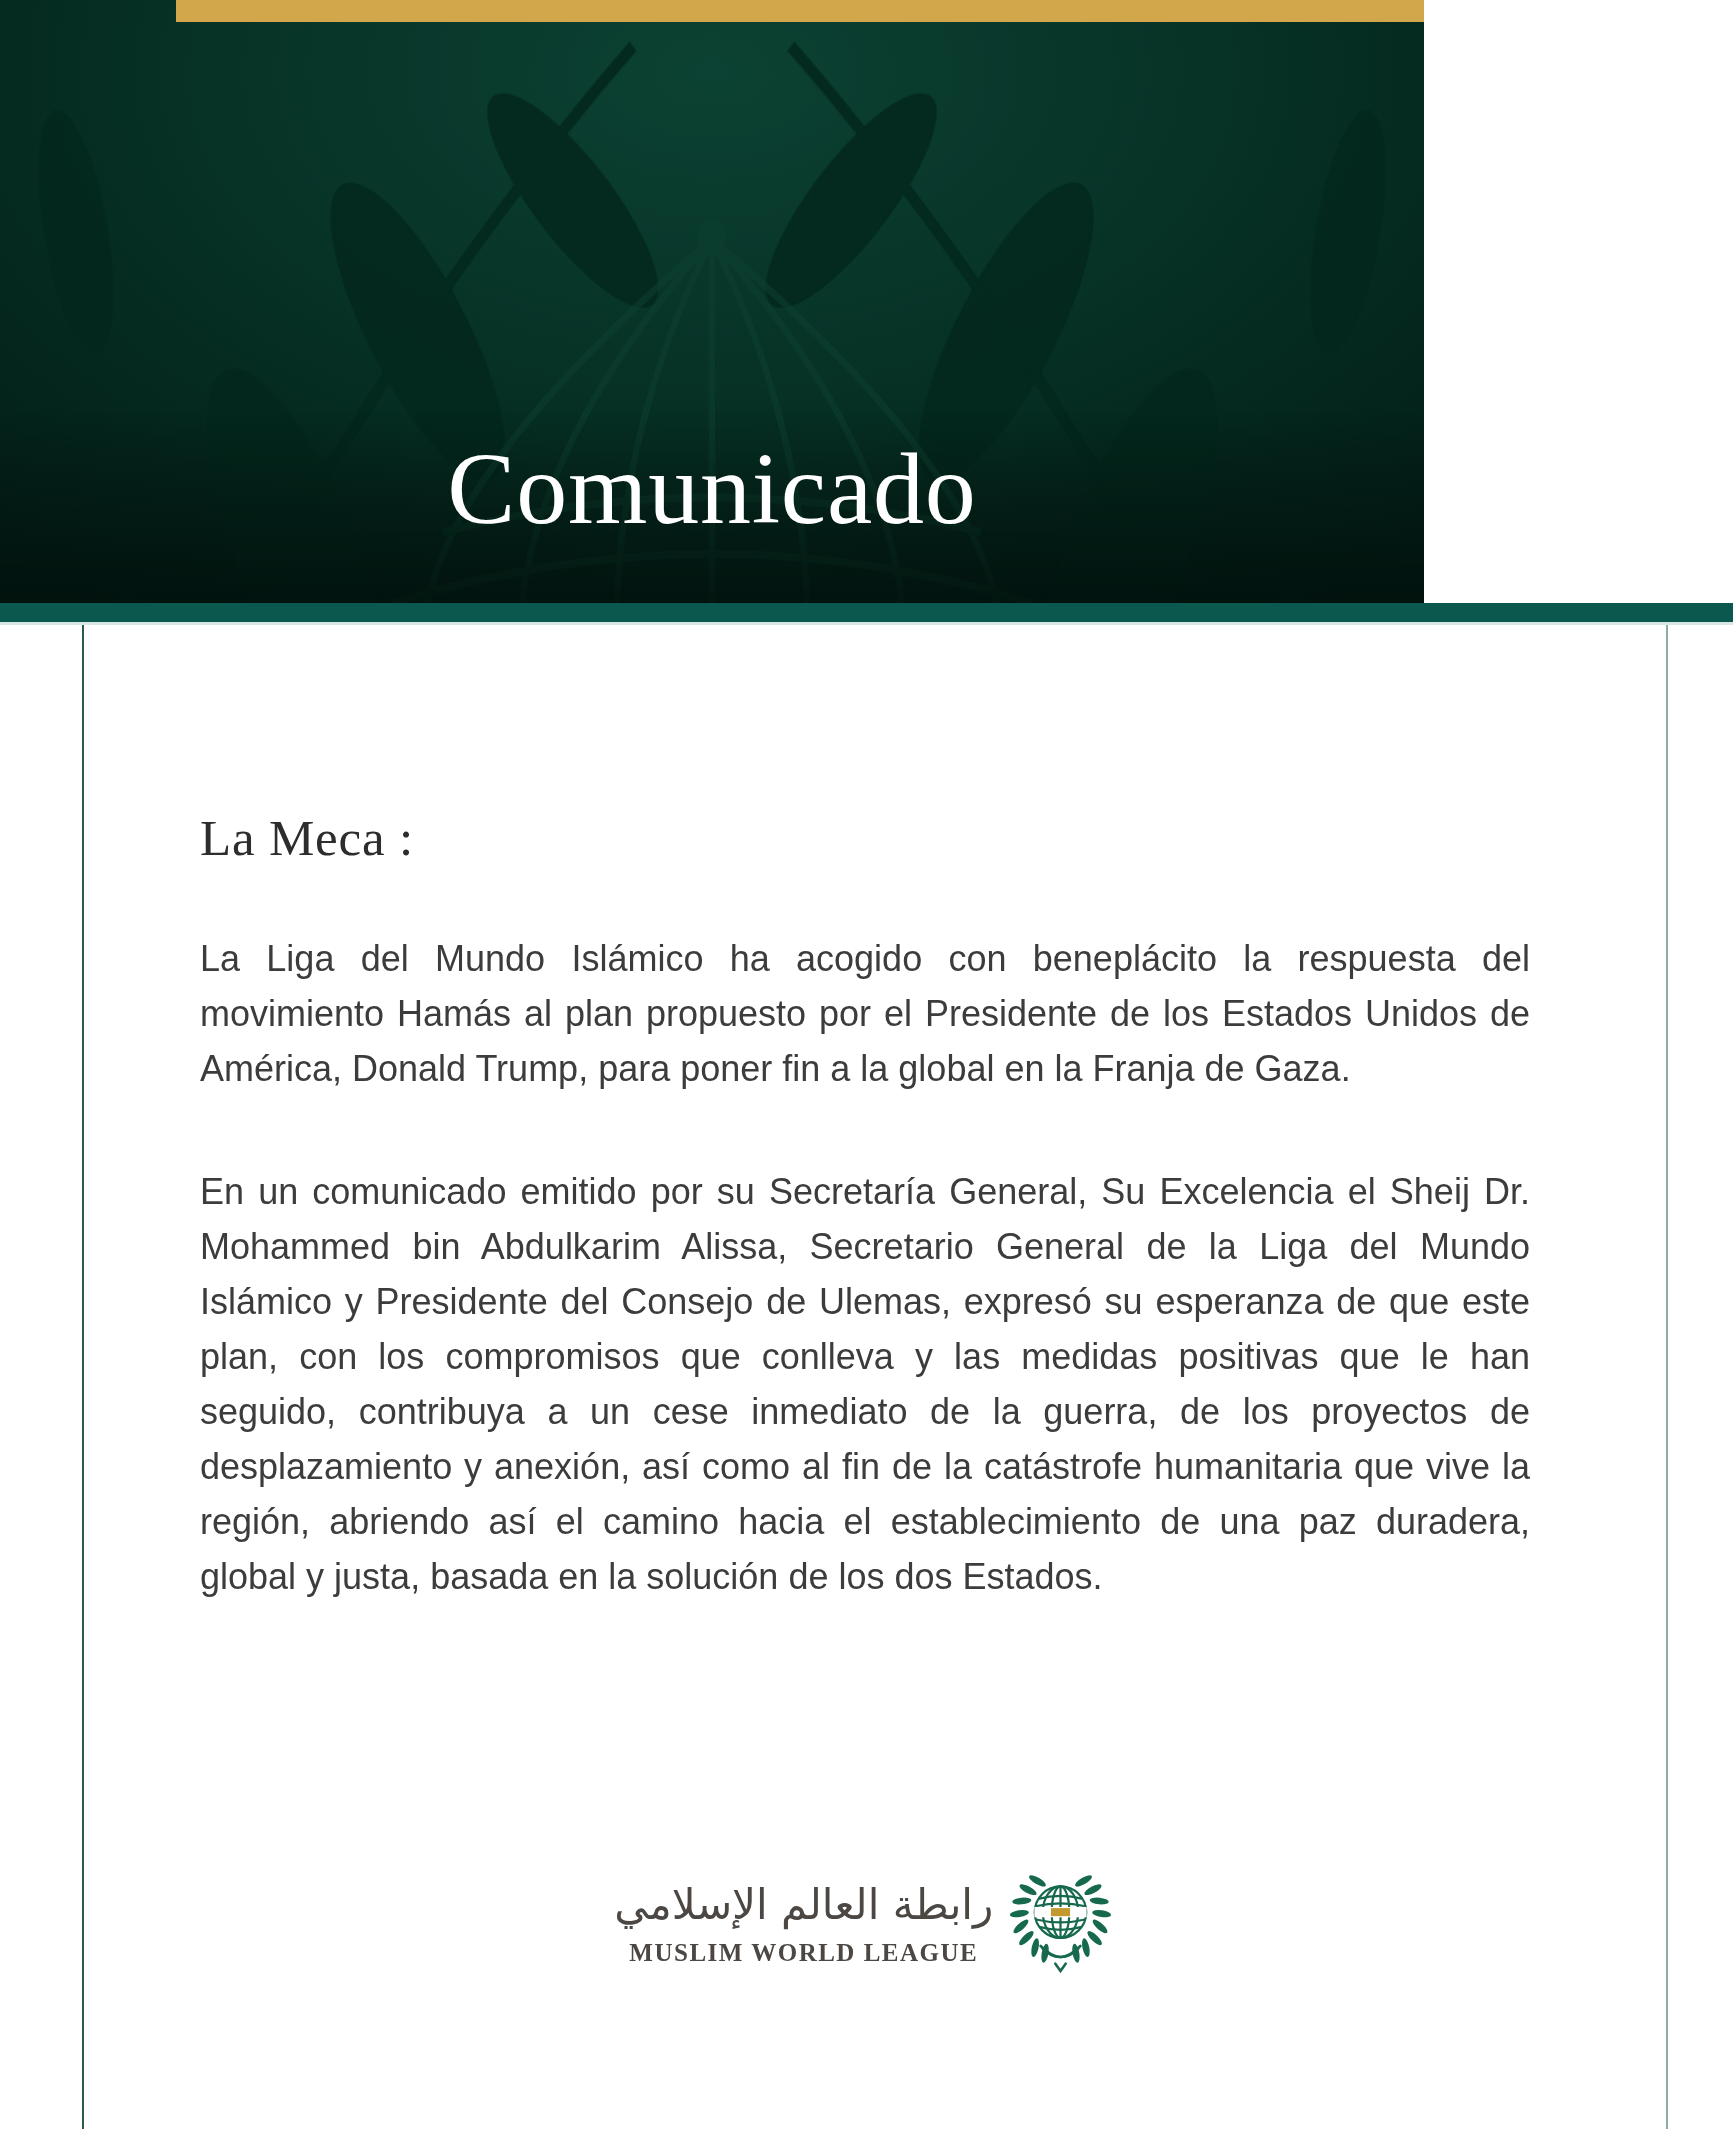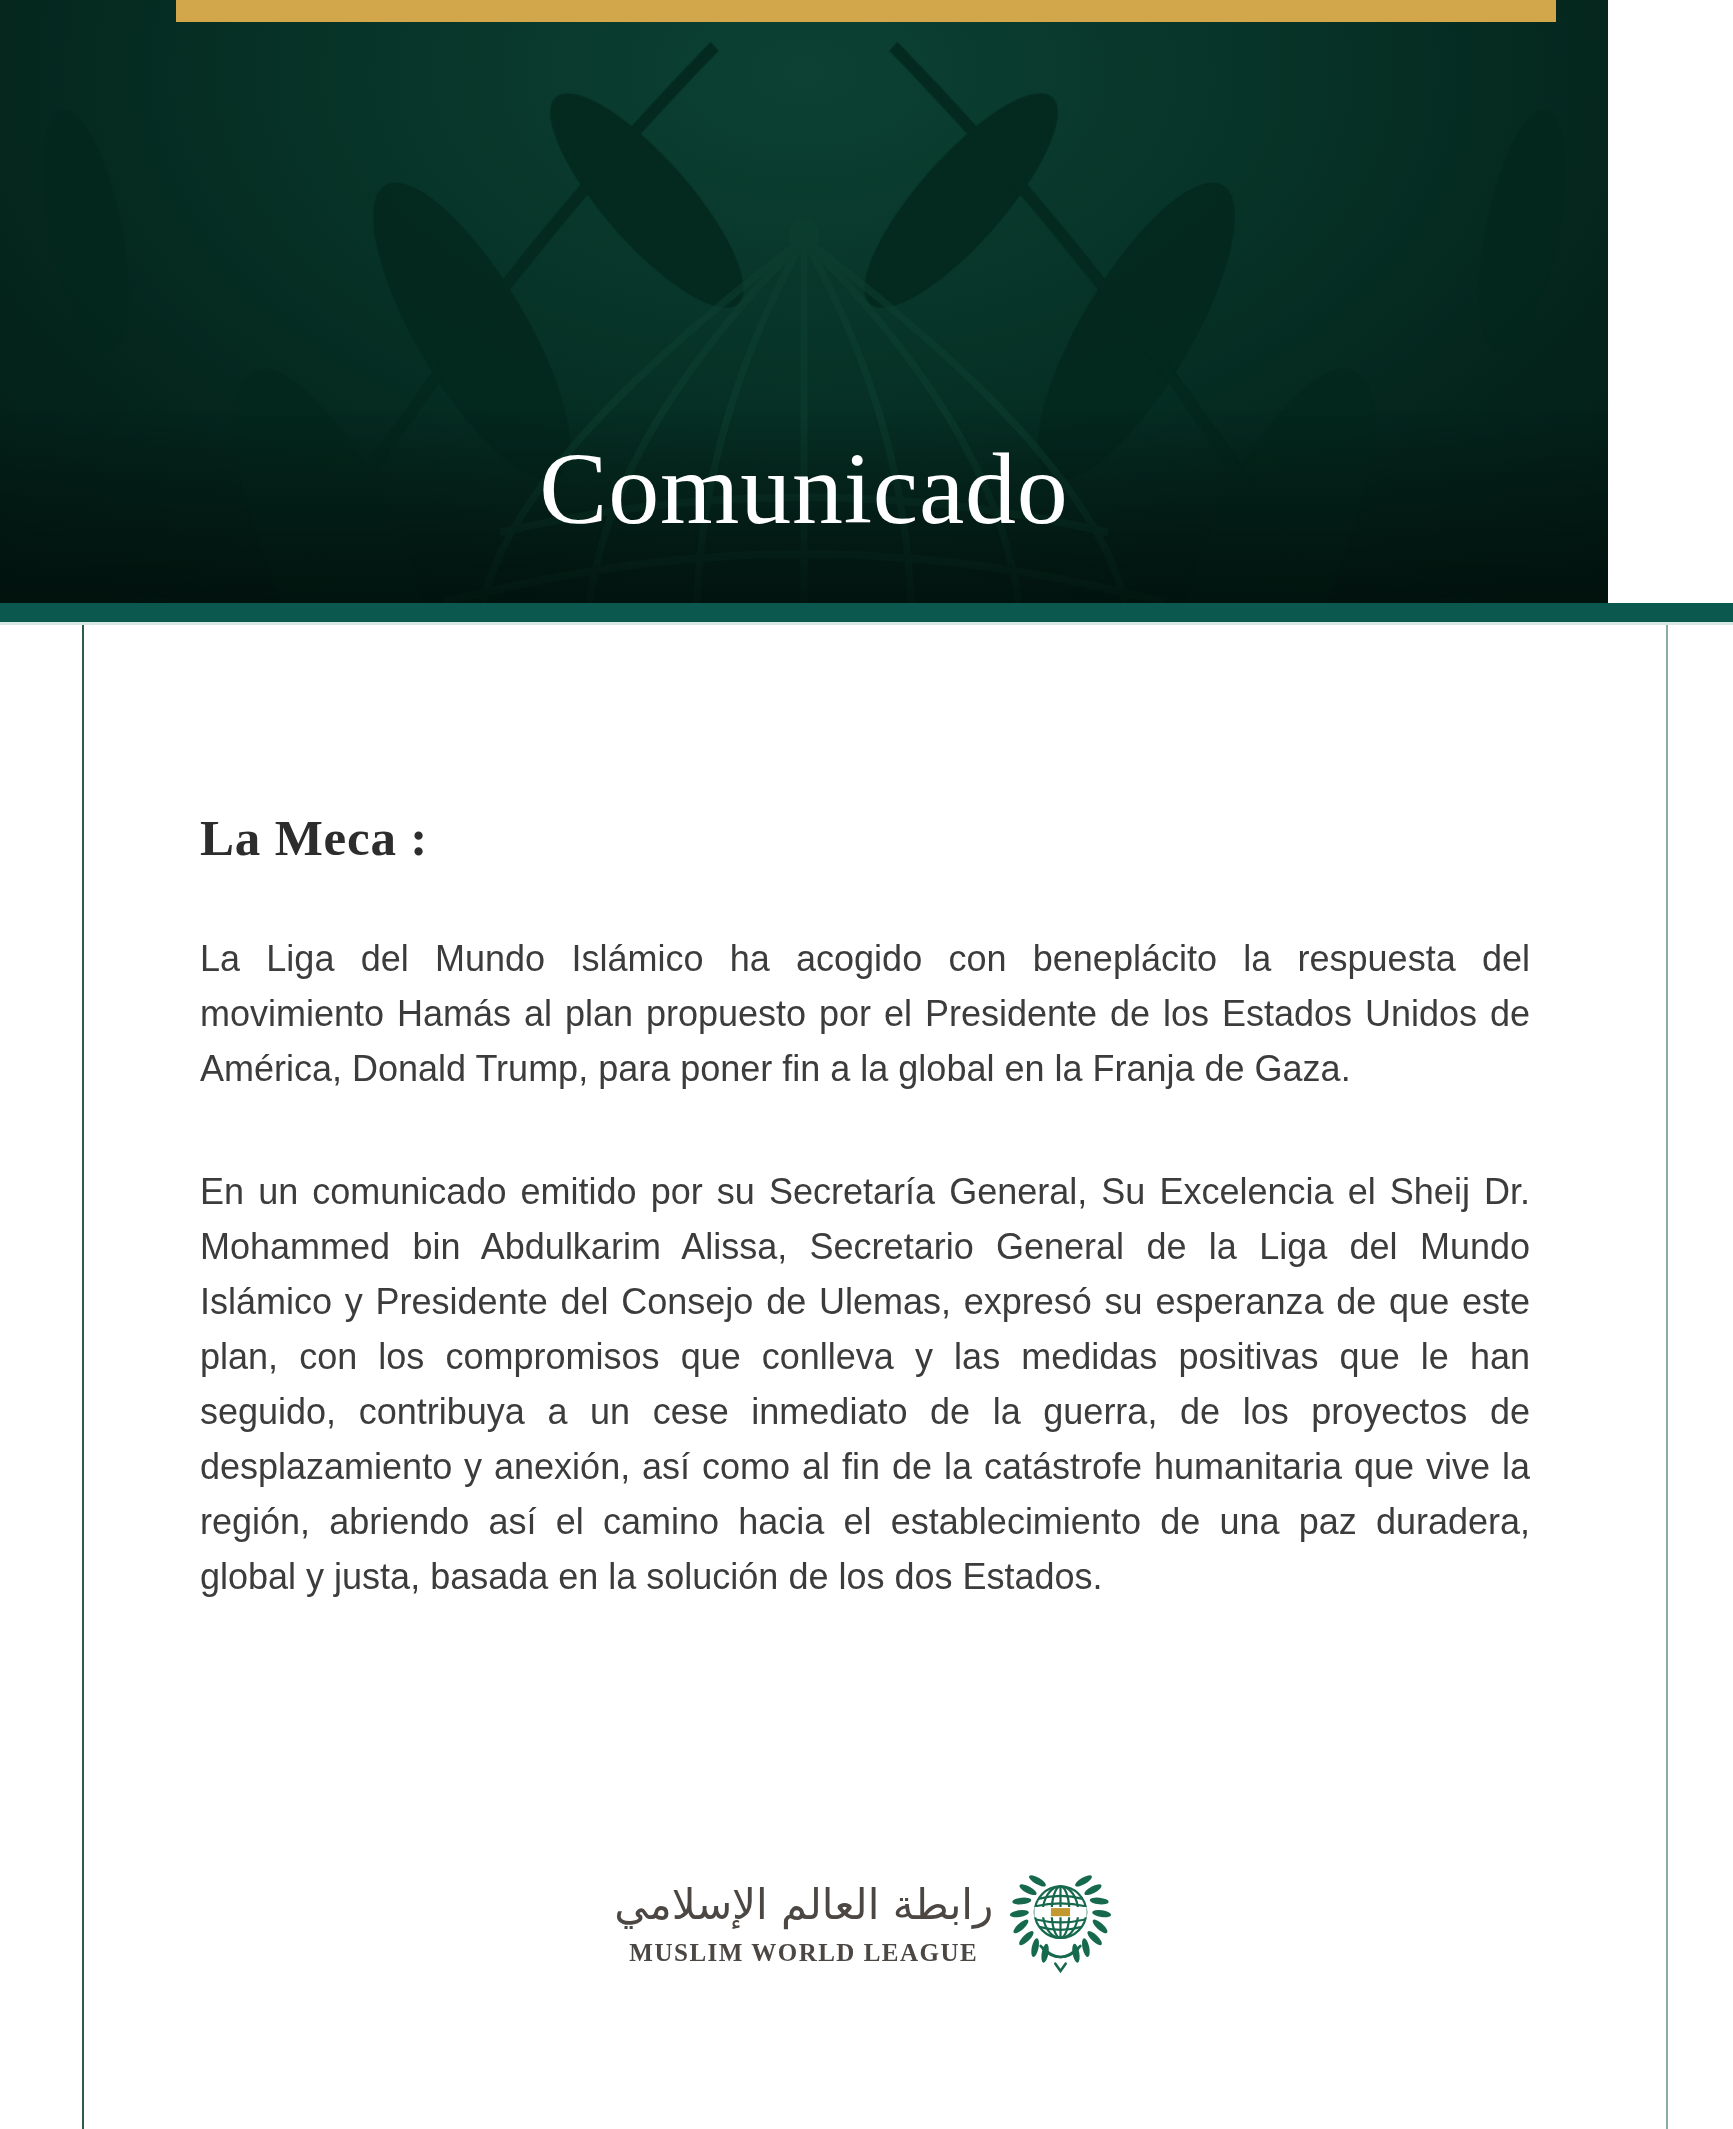--- a/index.html
+++ b/index.html
@@ -7,21 +7,21 @@
     position:relative;
     width:1734px;
     height:2129px;
     background:#ffffff;
     overflow:hidden;
     font-family:"Liberation Sans", sans-serif;
   }
 
   
   .header{
-    position:absolute;left:0;top:0;width:1608px;height:603px;
+    position:absolute;left:0;top:0;width:1424px;height:603px;
     background:radial-gradient(ellipse 1156px 694px at 50% 12%, #0c4233 0%, #073327 42%, #04251c 74%, #031d16 100%);
     overflow:hidden;
   }
   .header-deco{position:absolute;left:0;top:0;width:100%;height:100%;display:block;}
   .gold-bar{
     position:absolute;left:176px;top:0;width:1380px;height:21.6px;
     background:#d2a74b;z-index:3;
   }
   .page-title{
     position:absolute;left:0;right:0;top:433px;z-index:4;
@@ -46,21 +46,21 @@
   .frame-line.left{left:82px;background:#2b5c4e;}
   .frame-line.right{left:1666px;background:#8aaea6;}
 
   
   .text-column{
     position:absolute;left:200px;top:809px;width:1330px;
   }
   .location-heading{
     margin:0;
     font-family:"Liberation Serif", serif;
-    font-weight:700;
+    font-weight:400;
     font-size:51px;line-height:1.15;
     color:#2d2d2d;
     letter-spacing:0.8px;
   }
   .body-paragraph{
     margin:63px 0 0 0;
     font-size:36px;line-height:55px;
     text-align:justify;
     color:#3c3c3c;
   }

